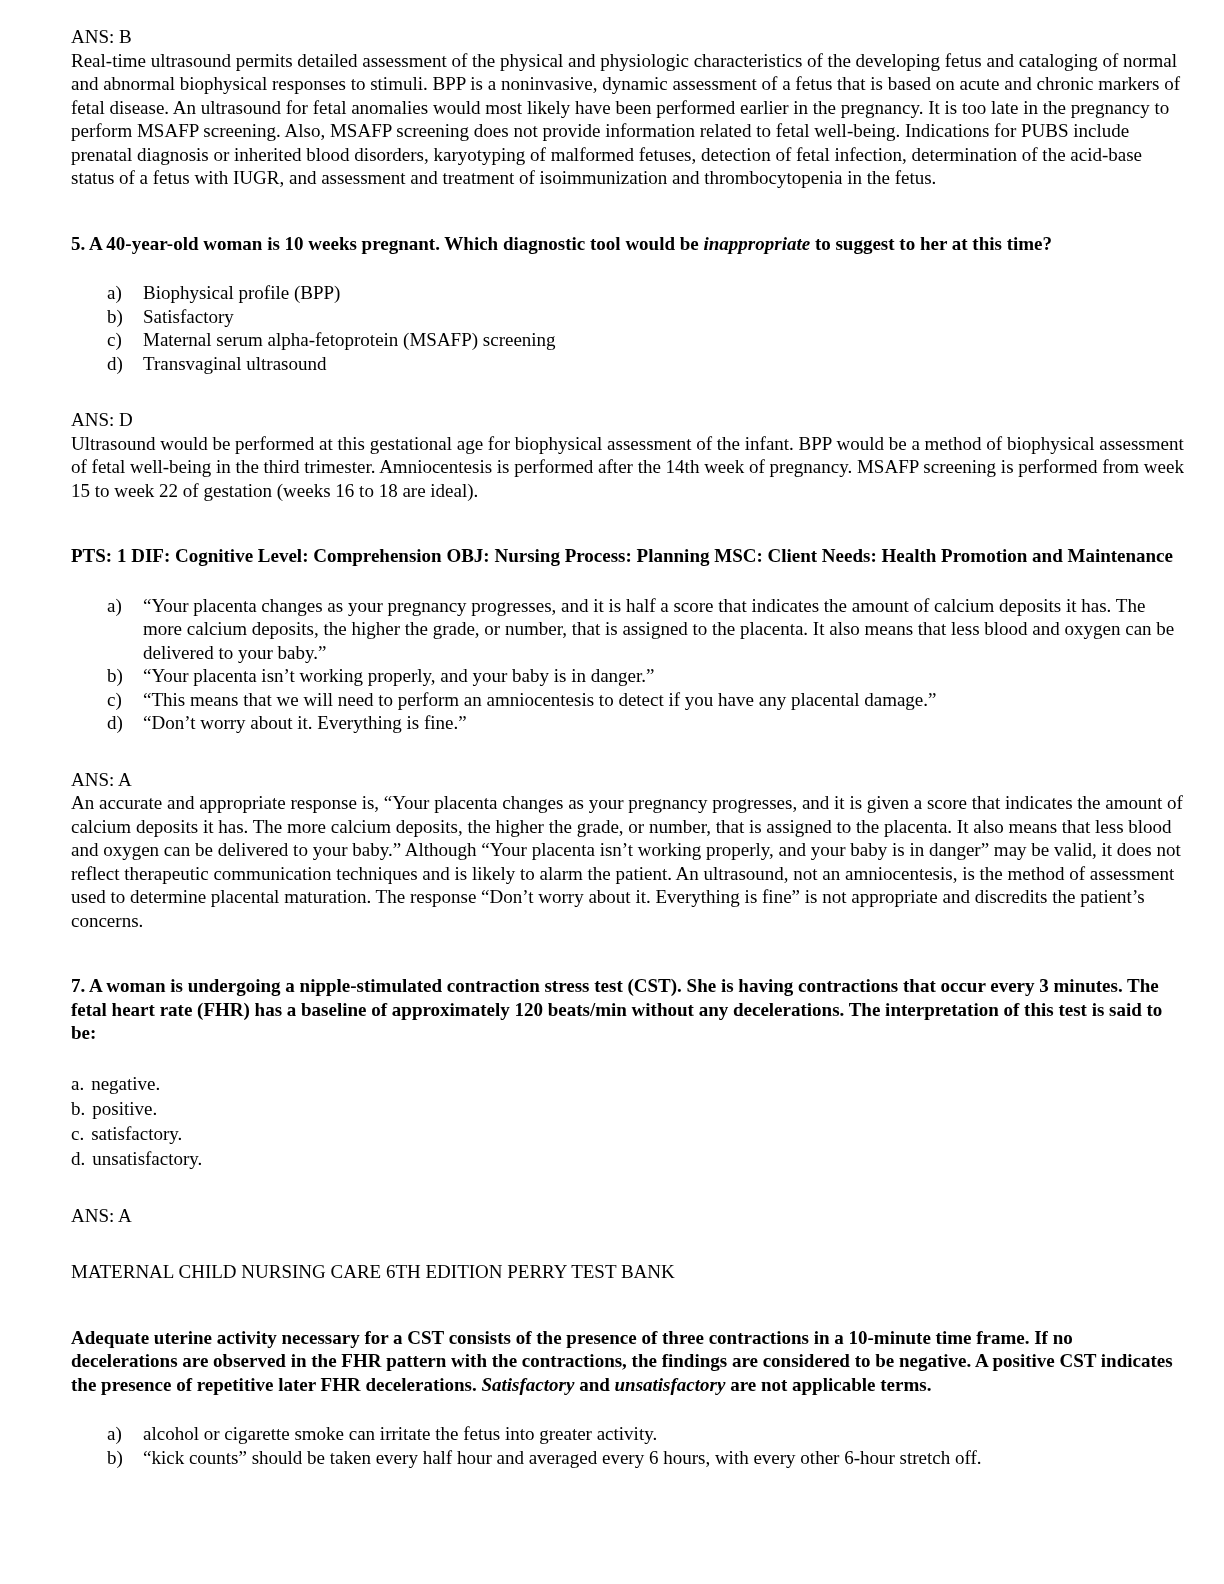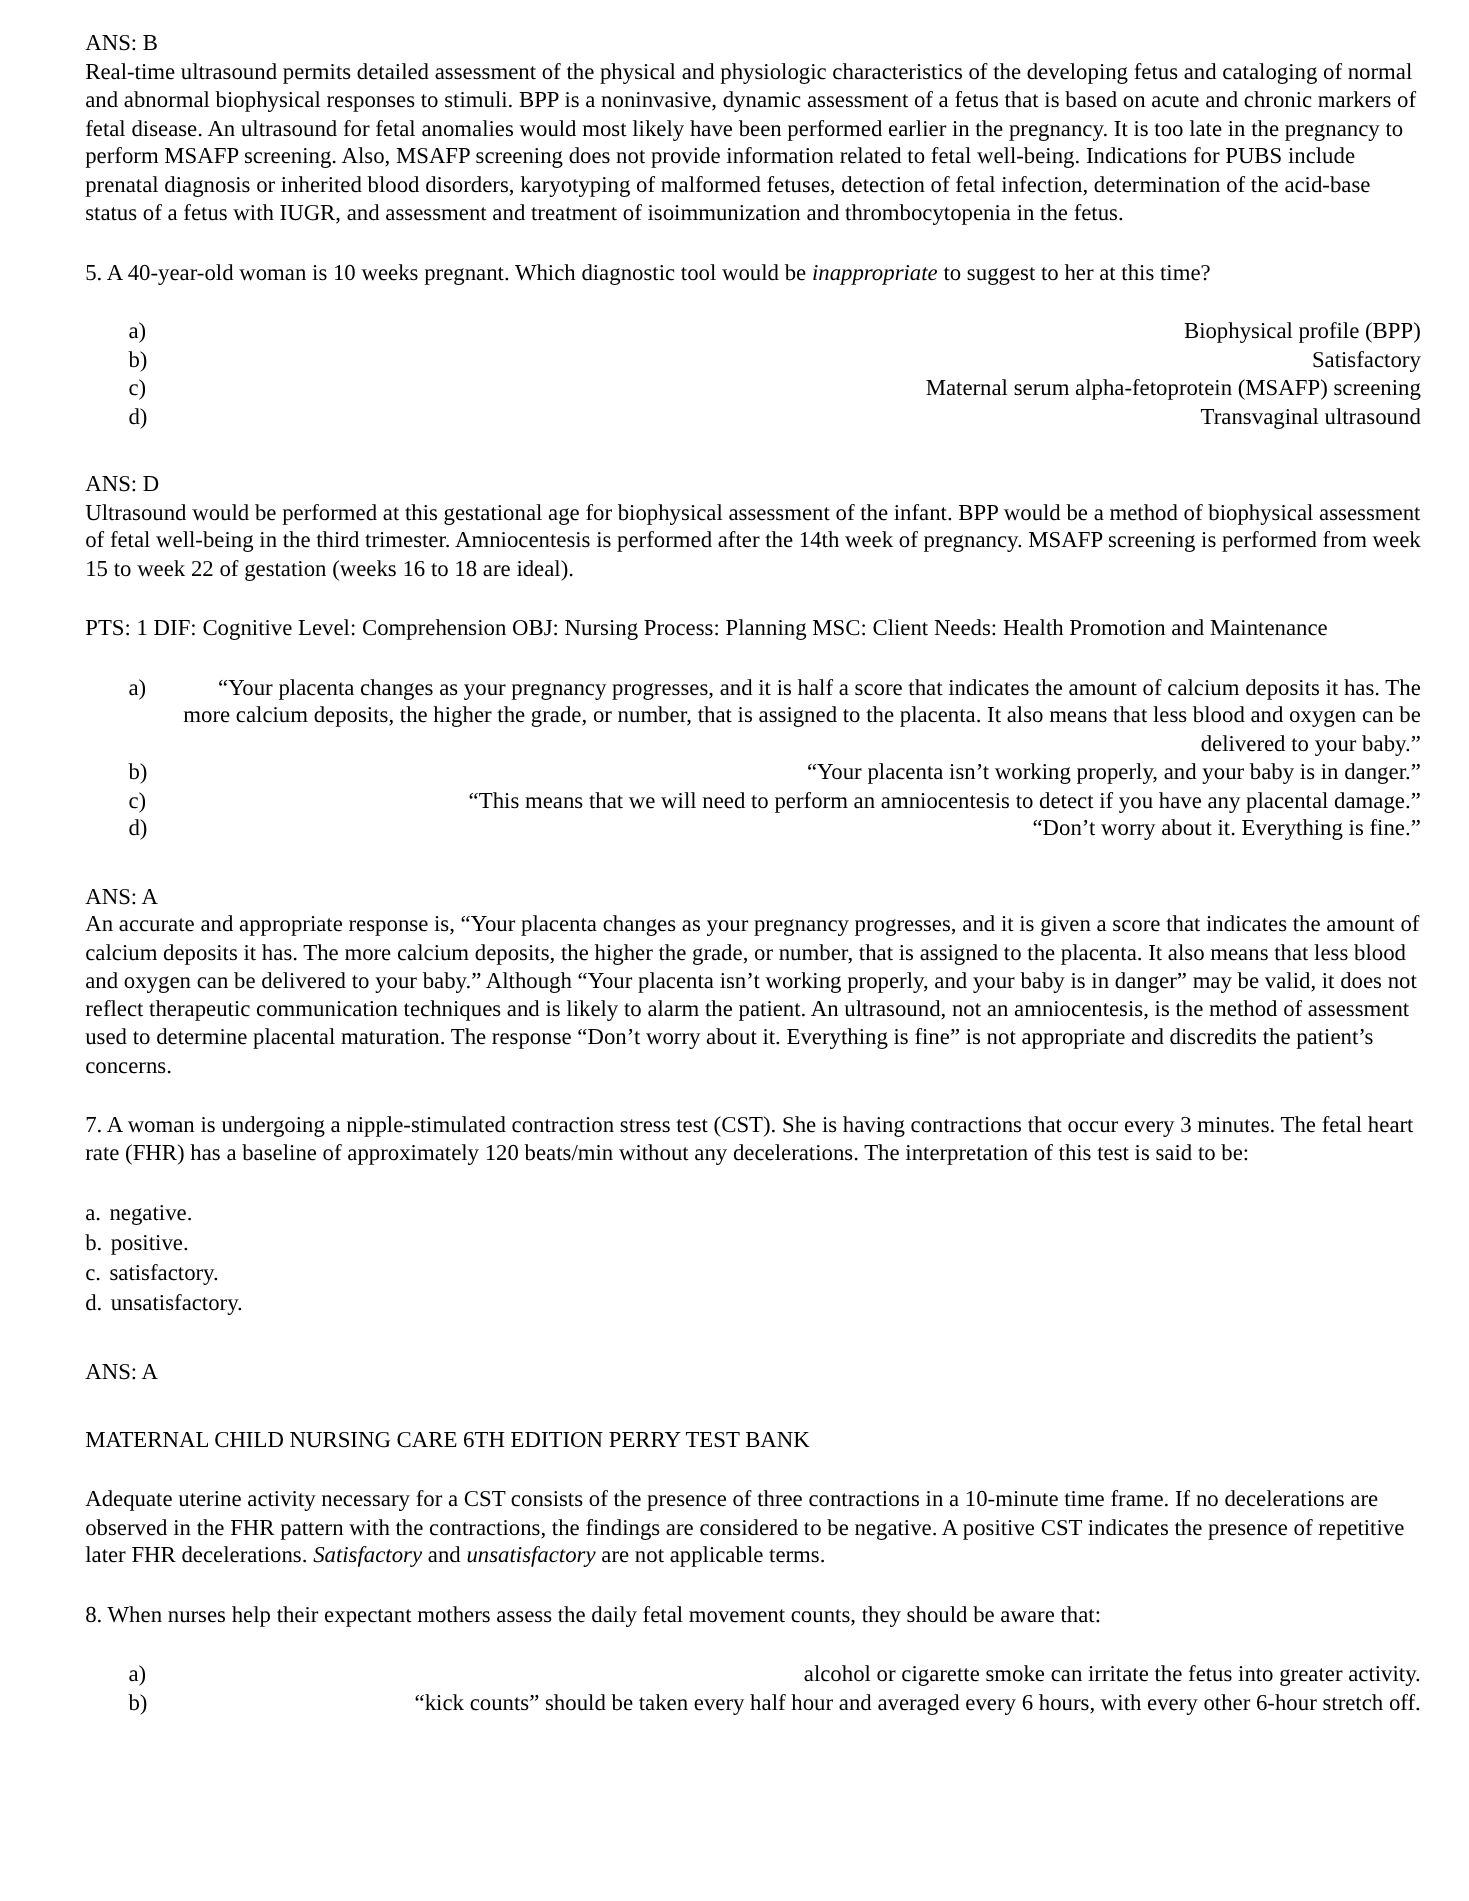--- a/index.html
+++ b/index.html
@@ -9,27 +9,27 @@
     height: 1584px;
     background: #ffffff;
     color: #000000;
     font-family: "Liberation Serif", "DejaVu Serif", serif;
     font-size: 19px;
     line-height: 23.5px;
     overflow: hidden;
   }
   .page { padding: 25px 40px 0 71px; }
   p { margin: 0; }
-  .blk { margin-top: 26px; }
+  .blk { margin-top: 42px; font-weight: bold; }
   .blk-lg { margin-top: 33px; font-family: Liberation Serif, serif; }
   .it { font-style: italic; }
   .opts { margin-top: 26px; }
   .opt { display: flex; padding-left: 36px; }
   .opt-label { width: 36px; flex: 0 0 36px; }
-  .opt-text { flex: 1 1 auto; text-align: right; }
+  .opt-text { flex: 1 1 auto; }
   .flat-opts { margin-top: 26px; }
   .flat-opt { display: flex; line-height: 25px; }
   .flat-label { margin-right: 7px; }
 </style>
 </head>
 <body>
 
 <div class="page">
 
   <p>ANS: B</p>
@@ -104,21 +104,20 @@
       <span>unsatisfactory.</span>
     </div>
   </div>
 
   <p class="blk-lg">ANS: A</p>
 
   <p class="blk-lg">MATERNAL CHILD NURSING CARE 6TH EDITION PERRY TEST BANK</p>
 
   <p class="blk"><span>Adequate uterine activity necessary for a CST consists of the presence of three contractions in a 10-minute time frame. If no decelerations are observed in the FHR pattern with the contractions, the findings are considered to be negative. A positive CST indicates the presence of repetitive later FHR decelerations. </span><span class="it">Satisfactory</span><span> and </span><span class="it">unsatisfactory</span><span> are not applicable terms.</span></p>
 
-  <p class="blk">8. When nurses help their expectant mothers assess the daily fetal movement counts, they should be aware that:</p>
 
   <div class="opts">
     <div class="opt">
       <span class="opt-label">a)</span>
       <span class="opt-text">alcohol or cigarette smoke can irritate the fetus into greater activity.</span>
     </div>
     <div class="opt">
       <span class="opt-label">b)</span>
       <span class="opt-text">“kick counts” should be taken every half hour and averaged every 6 hours, with every other 6-hour stretch off.</span>
     </div>

